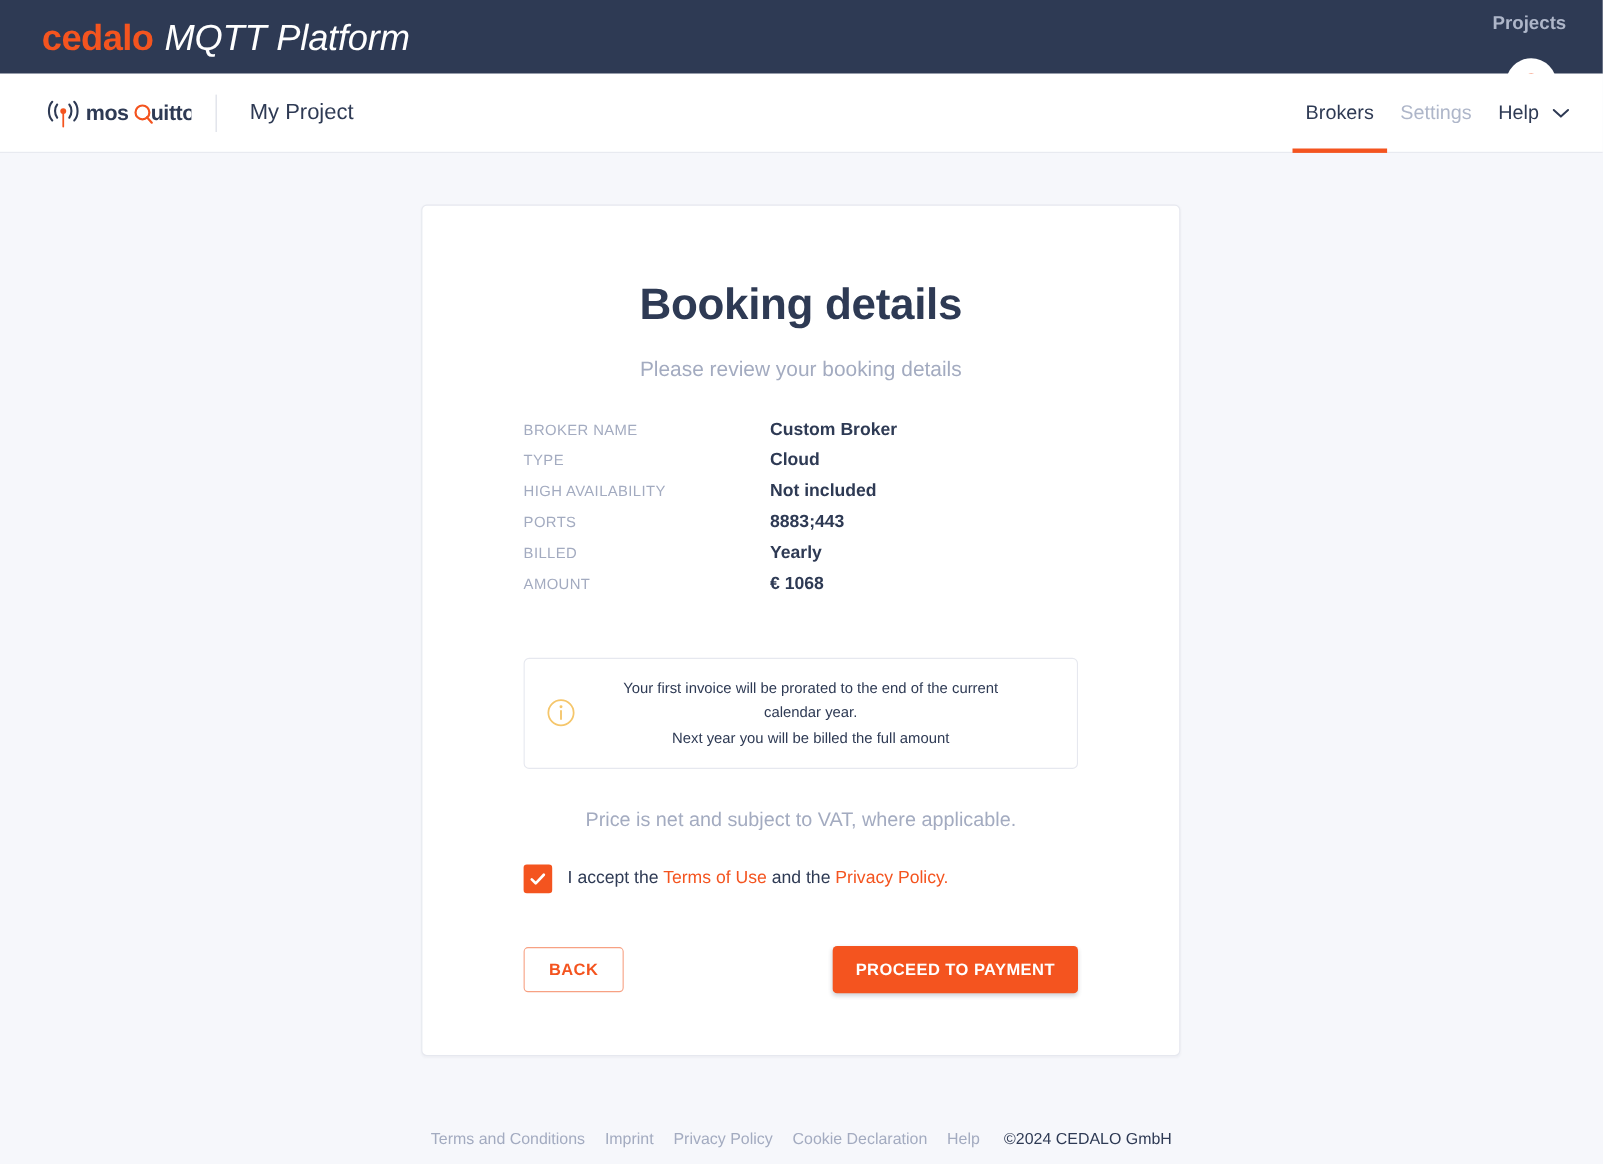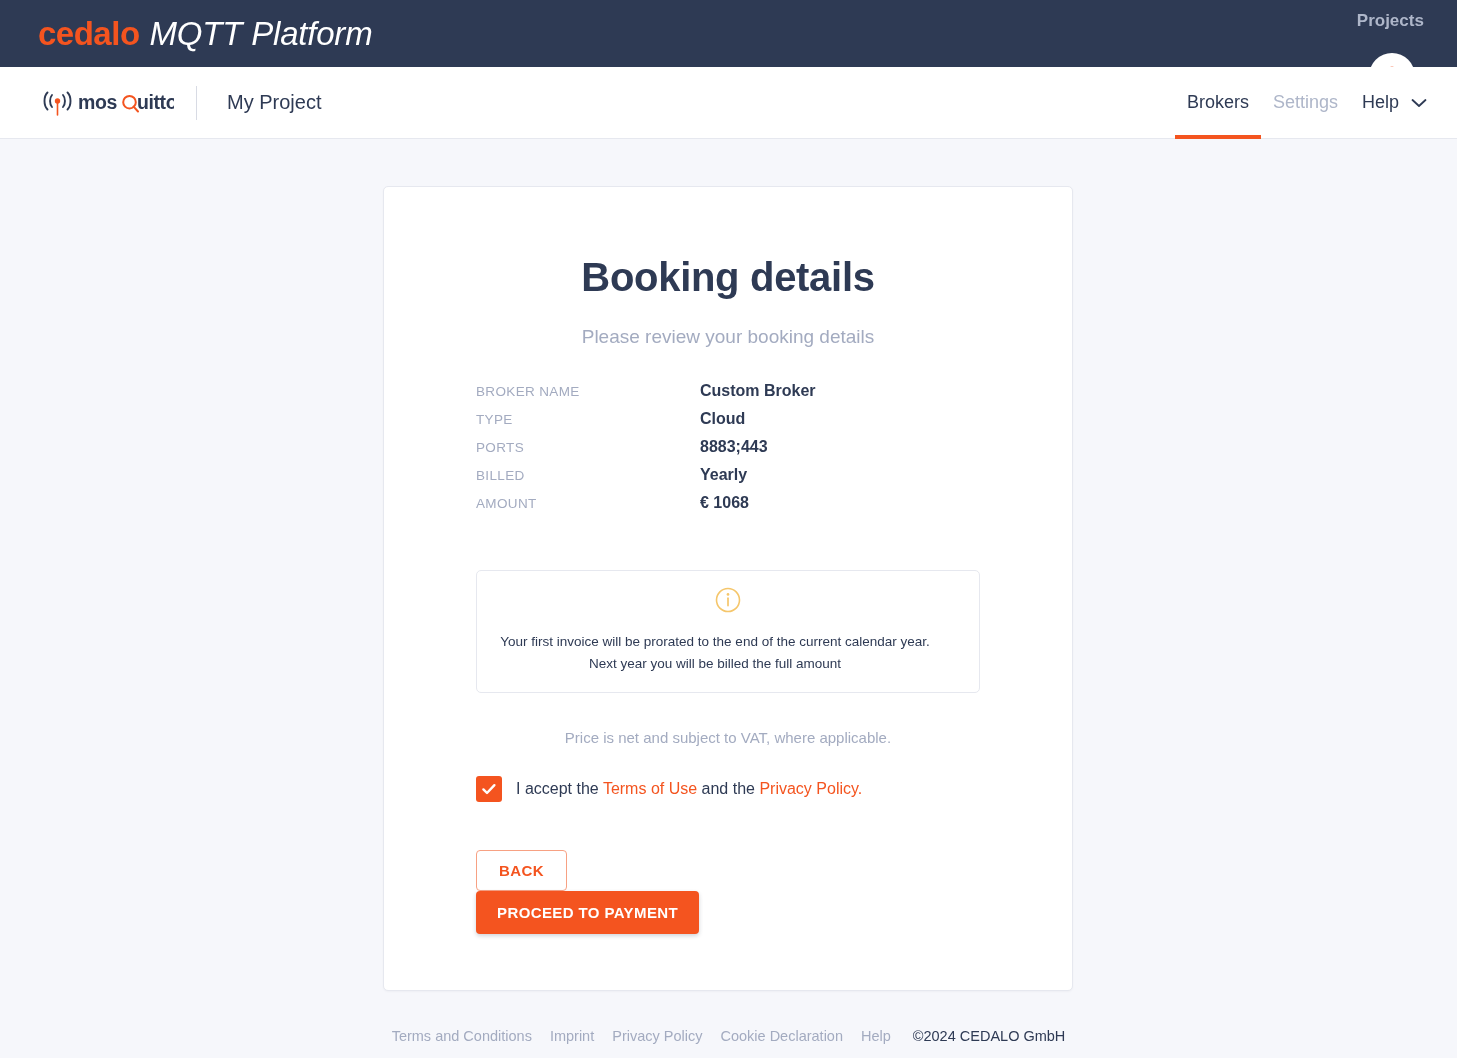--- a/index.html
+++ b/index.html
@@ -192,35 +192,34 @@
 
   .infobox {
     margin: 48px 0 0 0;
     border: 1px solid #e6e8ef;
     border-radius: 5px;
     padding: 16px 20px;
     display: flex;
     align-items: center;
     gap: 18px;
     min-height: 76px;
-    flex-direction: column;
   }
   .info-icon { flex: none; display: flex; }
   .infobox-text {
     flex: 1;
     text-align: center;
     font-size: 13.5px;
     line-height: 1.65;
     color: #2e3a54;
     padding-right: 26px;
   }
 
   .vat-note {
     text-align: center;
-    font-size: 15px;
+    font-size: 18px;
     color: #a3abc0;
     margin: 36px 0 0 0;
   }
 
   .accept-row {
     display: flex;
     align-items: center;
     gap: 14px;
     margin: 30px 0 0 0;
     padding-left: 0;
@@ -241,24 +240,23 @@
     color: #2e3a54;
   }
   .accept-text a {
     color: #f4541f;
     text-decoration: none;
     cursor: pointer;
   }
 
   .actions {
     display: flex;
-    align-items: flex-start;
+    align-items: center;
     justify-content: space-between;
     margin: 48px 0 0 0;
-    flex-direction: column;
   }
   .btn-back {
     border: 1px solid #f7a183;
     background: #ffffff;
     color: #f4541f;
     font-size: 15px;
     font-weight: bold;
     letter-spacing: 0.4px;
     padding: 11px 22px;
     border-radius: 4px;
@@ -372,20 +370,24 @@
     <div class="details">
       <div class="detail-row">
         <span class="detail-label">BROKER NAME</span>
         <span class="detail-value">Custom Broker</span>
       </div>
       <div class="detail-row">
         <span class="detail-label">TYPE</span>
         <span class="detail-value">Cloud</span>
       </div>
       <div class="detail-row">
+        <span class="detail-label">HIGH AVAILABILITY</span>
+        <span class="detail-value">Not included</span>
+      </div>
+      <div class="detail-row">
         <span class="detail-label">PORTS</span>
         <span class="detail-value">8883;443</span>
       </div>
       <div class="detail-row">
         <span class="detail-label">BILLED</span>
         <span class="detail-value">Yearly</span>
       </div>
       <div class="detail-row">
         <span class="detail-label">AMOUNT</span>
         <span class="detail-value">€ 1068</span>

